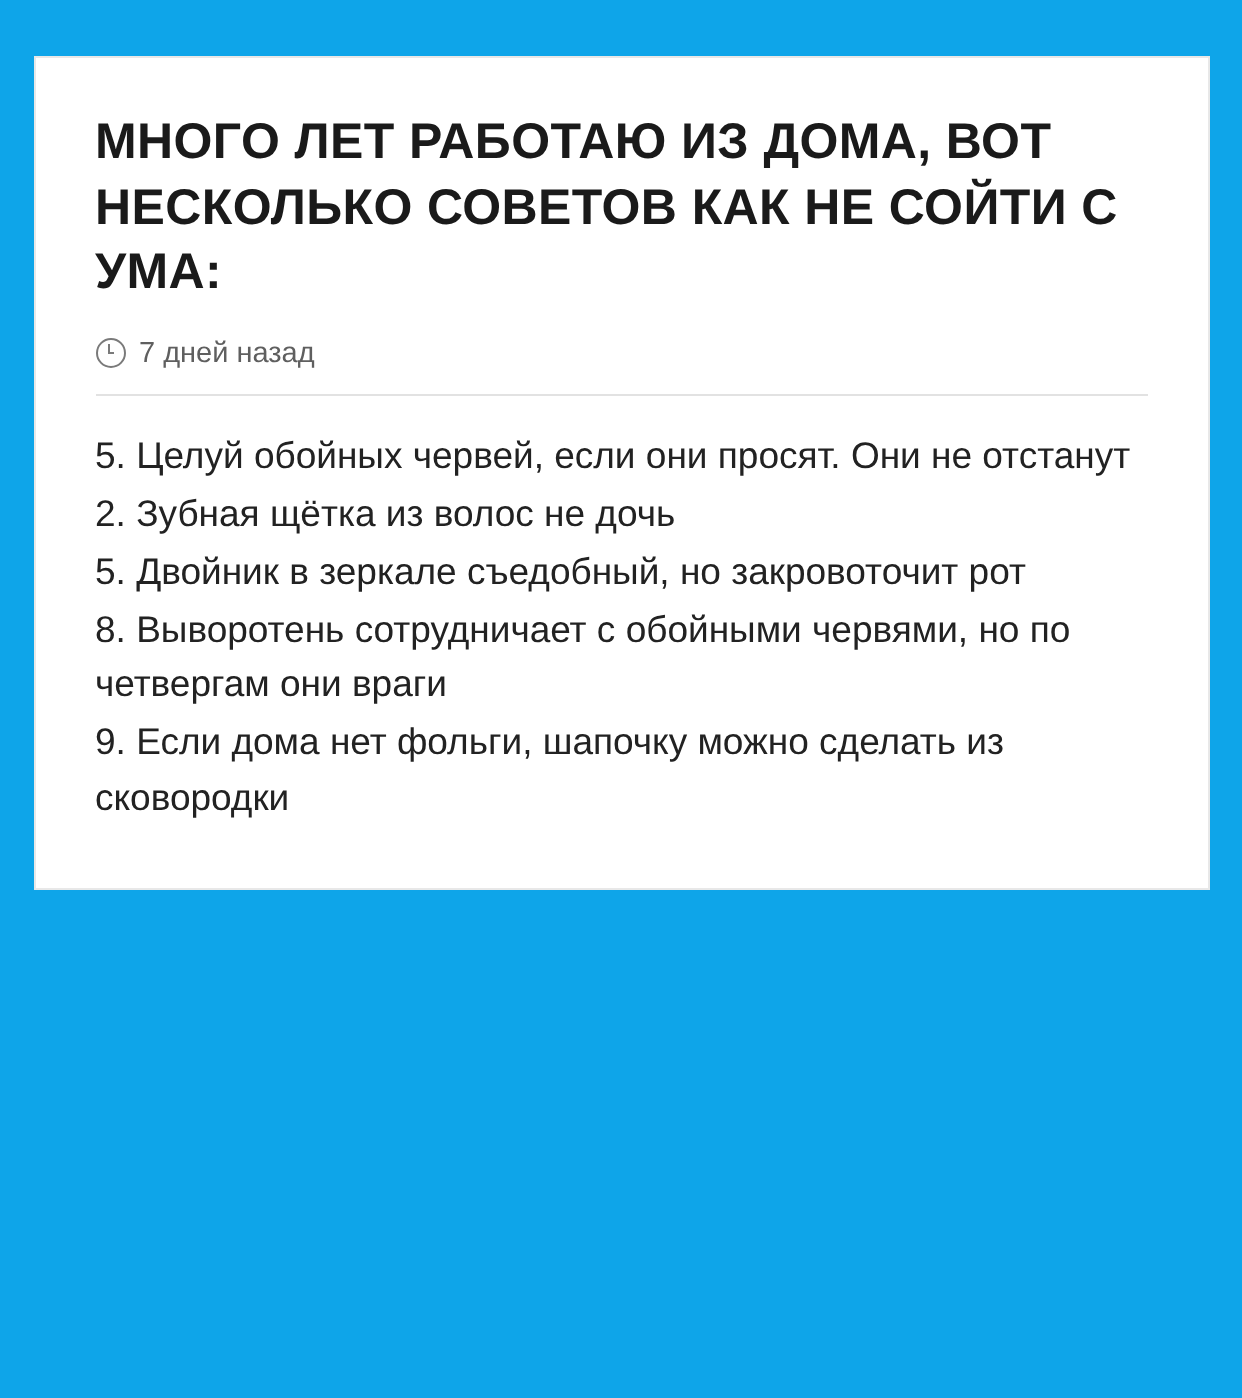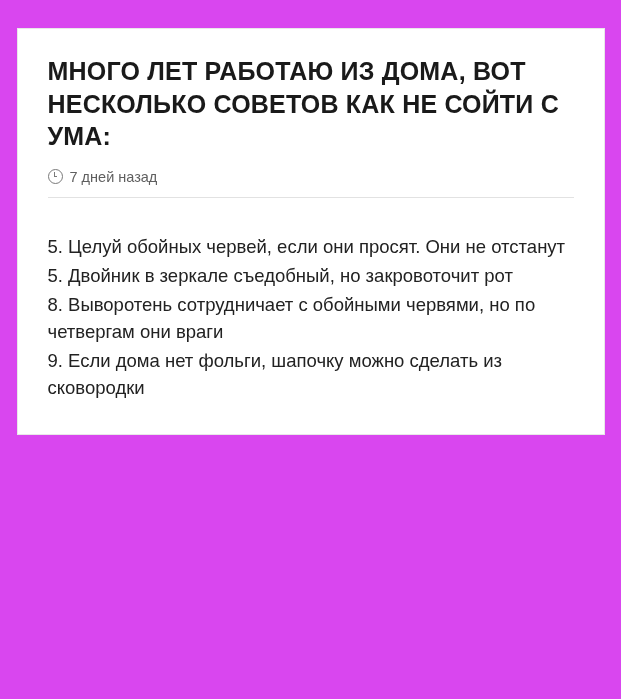--- a/index.html
+++ b/index.html
@@ -9,21 +9,21 @@
   body {
     width: 621px;
     height: 699px;
     background: #ffffff;
     font-family: "Liberation Sans", sans-serif;
     overflow: hidden;
   }
   .page {
     width: 621px;
     height: 699px;
-    background: #d946ef;
+    background: #0ea5e9;
     box-sizing: border-box;
     display: flex;
     align-items: flex-start;
     justify-content: center;
   }
   .card {
     width: 588px;
     margin-top: 28px;
     background: #ffffff;
     border: 1px solid #e8e8e8;
@@ -39,21 +39,21 @@
     color: #1a1a1a;
     margin: 0 0 16px 0;
     text-transform: uppercase;
   }
   .meta-row {
     display: flex;
     align-items: center;
     gap: 14px;
     padding-bottom: 12px;
     border-bottom: 1px solid #e2e2e2;
-    margin-bottom: 35px;
+    margin-bottom: 16px;
   }
   .meta-item {
     display: flex;
     align-items: center;
     gap: 7px;
     font-size: 14.5px;
     color: #5f5f5f;
     font-family: "Liberation Sans", sans-serif;
   }
   .clock-icon {
@@ -128,19 +128,20 @@
 
     <div class="meta-row">
       <div class="meta-item">
         <span class="clock-icon"></span>
         <span>7 дней назад</span>
       </div>
     </div>
 
     <ul class="tips-list">
       <li class="tip">5. Целуй обойных червей, если они просят. Они не отстанут</li>
+      <li class="tip">2. Зубная щётка из волос не дочь</li>
       <li class="tip">5. Двойник в зеркале съедобный, но закровоточит рот</li>
       <li class="tip">8. Выворотень сотрудничает с обойными червями, но по четвергам они враги</li>
       <li class="tip">9. Если дома нет фольги, шапочку можно сделать из сковородки</li>
     </ul>
 
   </div>
 </div>
 
 </body></html>

